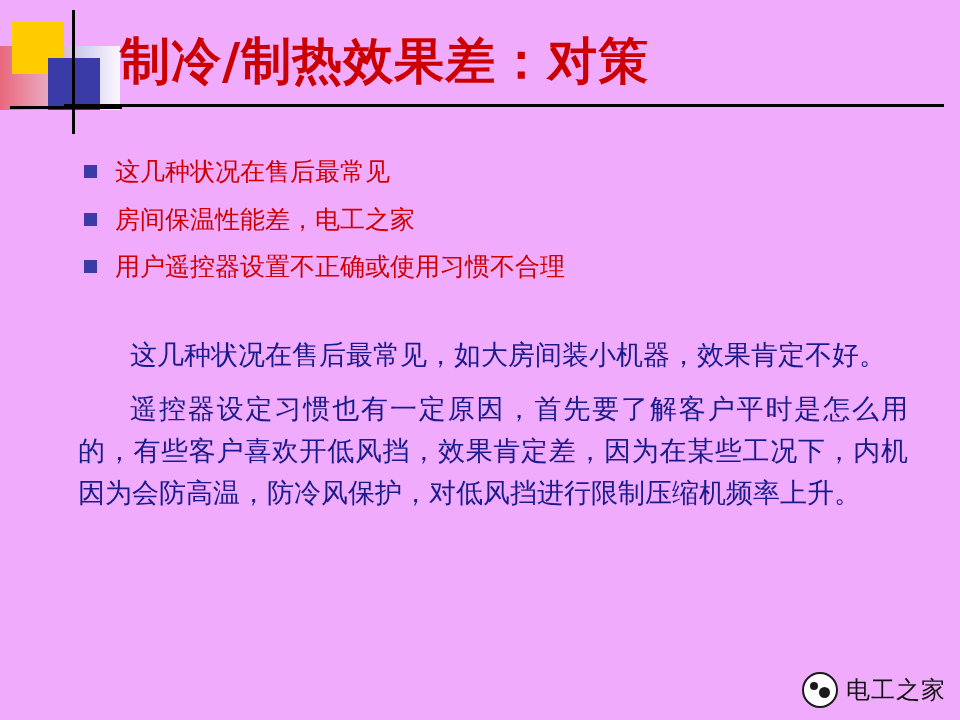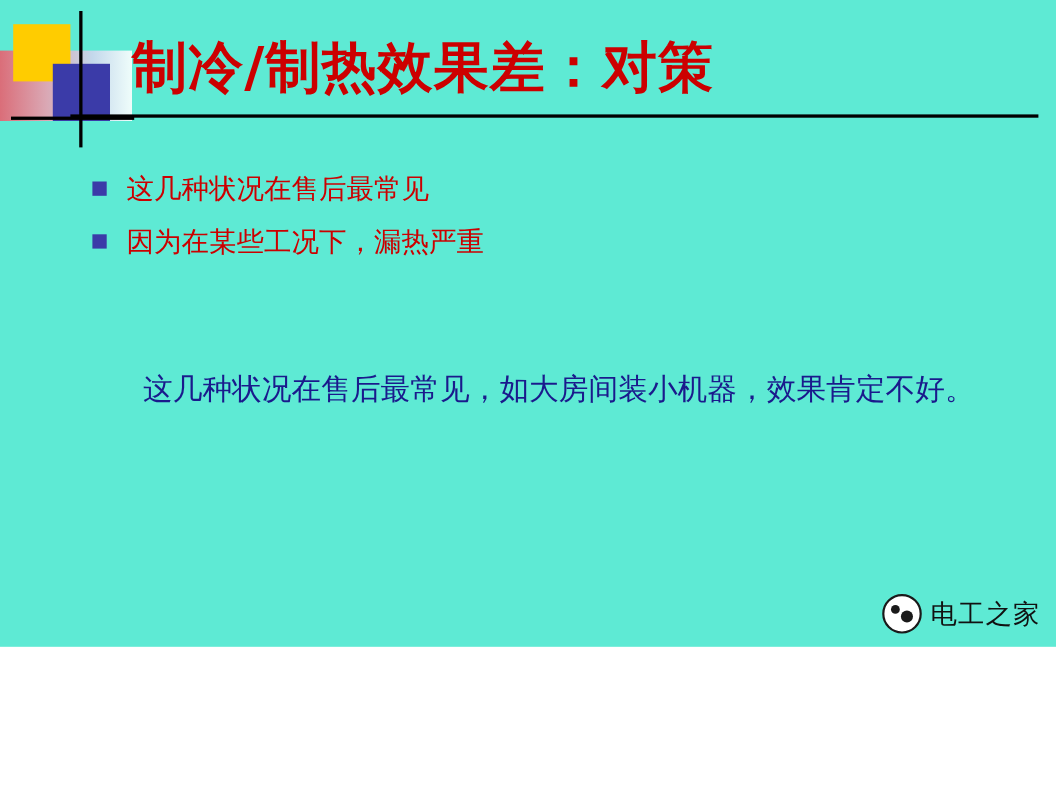--- a/index.html
+++ b/index.html
@@ -11,22 +11,22 @@
     height: 720px;
     background: #ffffff;
     font-family: "Liberation Sans", sans-serif;
     overflow: hidden;
     position: relative;
   }
 
   .slide {
     position: relative;
     width: 960px;
-    height: 588px;
-    background: #5eead4;
+    height: 720px;
+    background: #f0abfc;
     overflow: hidden;
   }
 
   
   .deco {
     position: absolute;
     left: 0;
     top: 0;
     width: 200px;
     height: 150px;
@@ -200,26 +200,31 @@
   <div class="title">制冷/制热效果差：对策</div>
   <div class="title-rule"></div>
 
   <div class="bullets">
     <div class="bullet-row">
       <span class="bullet-marker"></span>
       <span class="bullet-text">这几种状况在售后最常见</span>
     </div>
     <div class="bullet-row">
       <span class="bullet-marker"></span>
-      <span class="bullet-text">因为在某些工况下，漏热严重</span>
+      <span class="bullet-text">房间保温性能差，电工之家</span>
+    </div>
+    <div class="bullet-row">
+      <span class="bullet-marker"></span>
+      <span class="bullet-text">用户遥控器设置不正确或使用习惯不合理</span>
     </div>
   </div>
 
   <div class="body-text">
     <p class="para">这几种状况在售后最常见，如大房间装小机器，效果肯定不好。</p>
+    <p class="para">遥控器设定习惯也有一定原因，首先要了解客户平时是怎么用的，有些客户喜欢开低风挡，效果肯定差，因为在某些工况下，内机因为会防高温，防冷风保护，对低风挡进行限制压缩机频率上升。</p>
   </div>
 
   <div class="logo">
     <span class="logo-mark"></span>
     <span class="logo-text">电工之家</span>
   </div>
 
 </div>
 
 </body></html>

